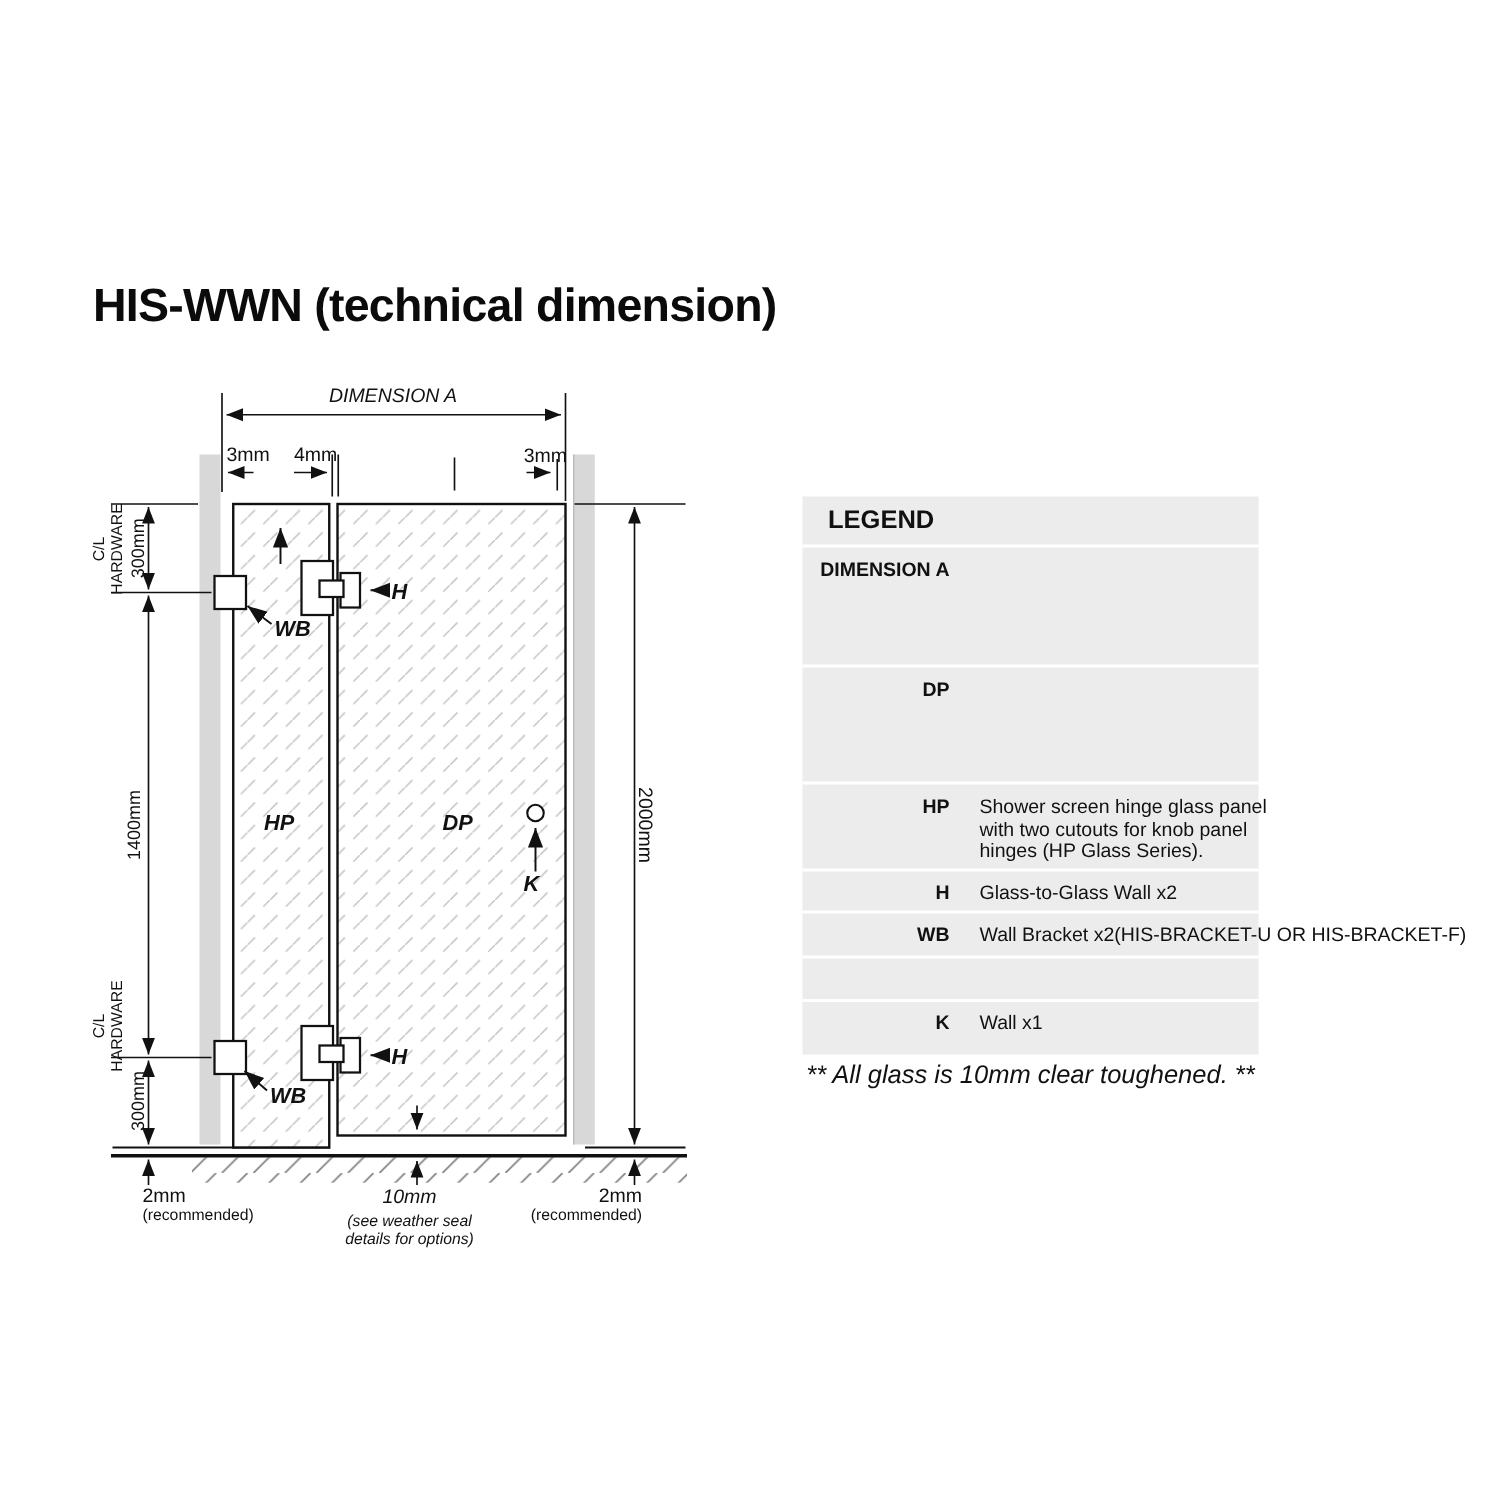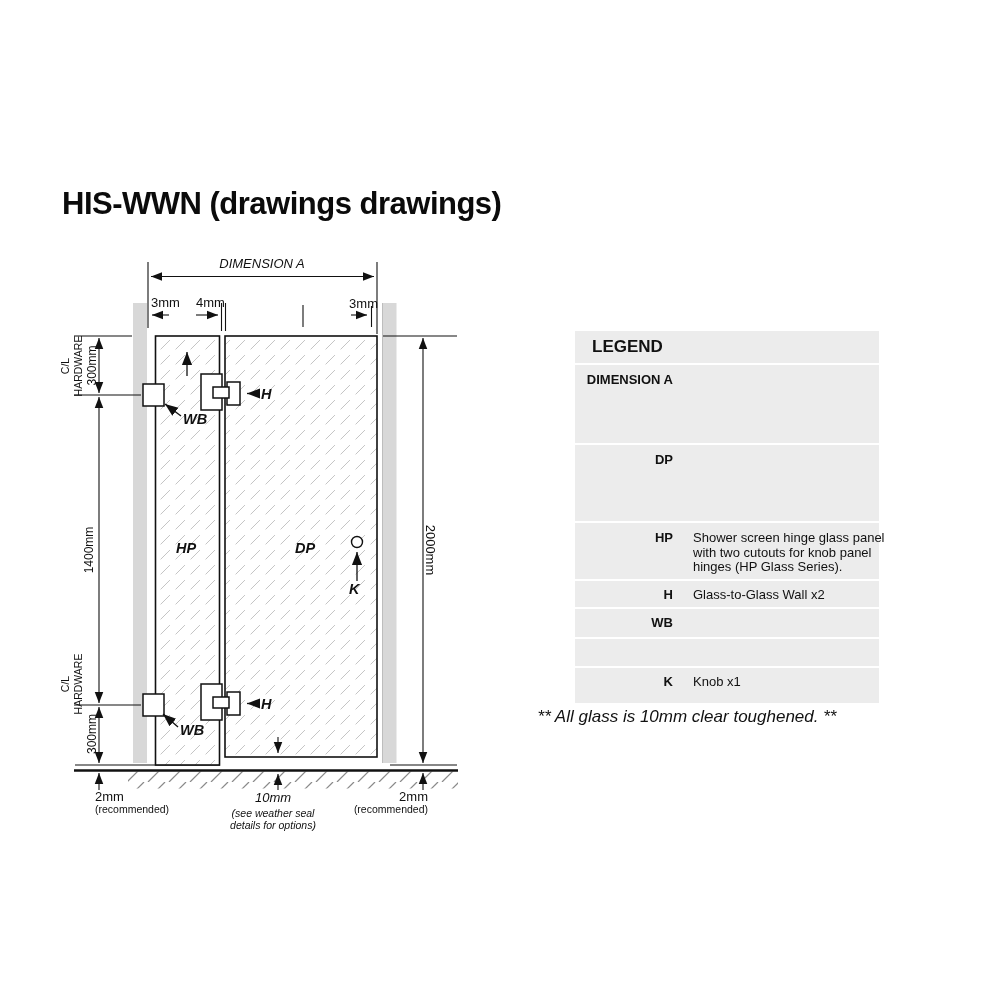--- a/index.html
+++ b/index.html
@@ -10,35 +10,35 @@
   .drawing{position:absolute;left:55px;top:240px;}
   .drawing text{font-family:"Liberation Sans","DejaVu Sans",sans-serif;fill:#111;}
   .dimtxt{font-size:13px;}
   .dimtxt-i{font-size:13px;font-style:italic;}
   .rot{font-size:12px;}
   .rot-s{font-size:10.5px;}
   .plabel{font-size:14.5px;font-weight:700;font-style:italic;}
   .note{font-size:10.5px;}
   .note-i{font-size:10.5px;font-style:italic;}
   .legend{position:absolute;left:535px;top:331px;width:304px;background:#ececec;
-          font-size:13px;line-height:14.5px;margin-left:40px;}
+          font-size:13px;line-height:14.5px;}
   .legend-head{box-sizing:border-box;height:32px;padding:9px 0 0 17px;
                font-size:17px;font-weight:700;letter-spacing:0;}
   .lrow{display:flex;border-top:2px solid #ffffff;padding-top:8px;box-sizing:border-box;}
   .lkey{width:98px;text-align:right;font-weight:700;flex:none;white-space:pre;}
   .ldesc{margin-left:20px;white-space:pre;}
   .footnote{position:absolute;left:535px;top:707px;width:304px;text-align:center;
             font-size:17px;font-style:italic;white-space:nowrap;}
 </style>
 </head>
 <body>
 
 <div class="page">
 
-  <div class="title">HIS-WWN (drawings drawings)</div>
+  <div class="title">HIS-WWN (technical dimension)</div>
 
   <svg class="drawing" width="415" height="600" viewBox="55 240 415 600">
     <defs>
       <marker id="arr" viewBox="0 0 9 9" refX="9" refY="4.5" markerWidth="10" markerHeight="10" orient="auto-start-reverse">
         <path d="M0,1 L9,4.5 L0,8 Z" fill="#111"></path>
       </marker>
       <pattern id="glassHatch" patternUnits="userSpaceOnUse" width="15" height="15">
         <rect width="15" height="15" fill="#ffffff"></rect>
         <line x1="0" y1="15" x2="15" y2="0" stroke="#c5c5c5" stroke-width="1" stroke-dasharray="7 8"></line>
       </pattern>
@@ -173,26 +173,27 @@
       <div class="ldesc">Shower screen hinge glass panel
 with two cutouts for knob panel
 hinges (HP Glass Series).</div>
     </div>
     <div class="lrow" style="min-height:28px;padding-top:7px">
       <div class="lkey">H</div>
       <div class="ldesc">Glass-to-Glass Wall x2</div>
     </div>
     <div class="lrow" style="min-height:30px;padding-top:7px">
       <div class="lkey">WB</div>
+      <div class="ldesc">Wall Bracket x2(HIS-BRACKET-U OR HIS-BRACKET-F)</div>
     </div>
     <div class="lrow" style="min-height:29px">
       <div class="lkey"></div>
       <div class="ldesc"></div>
     </div>
     <div class="lrow" style="min-height:37px;padding-top:7px">
       <div class="lkey">K</div>
-      <div class="ldesc">Knob x1</div>
+      <div class="ldesc">Wall x1</div>
     </div>
   </div>
 
   <div class="footnote">** All glass is 10mm clear toughened. **</div>
 
 </div>
 
 </body></html>

